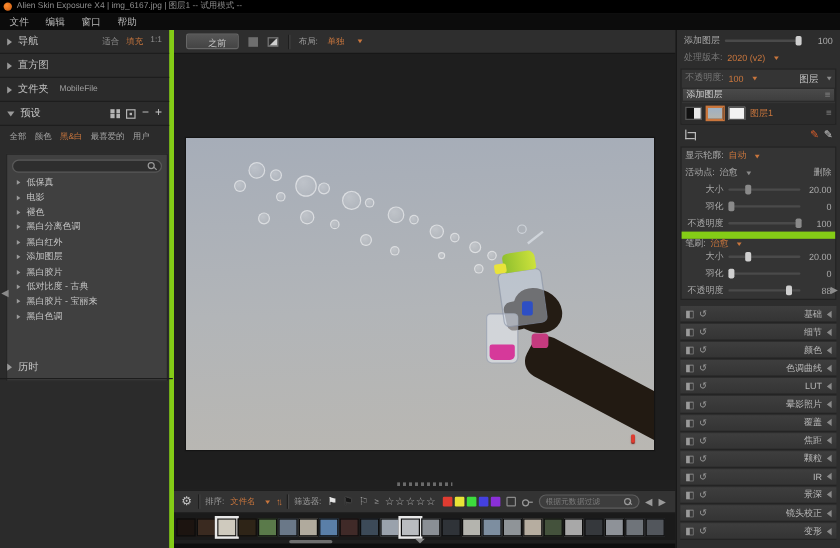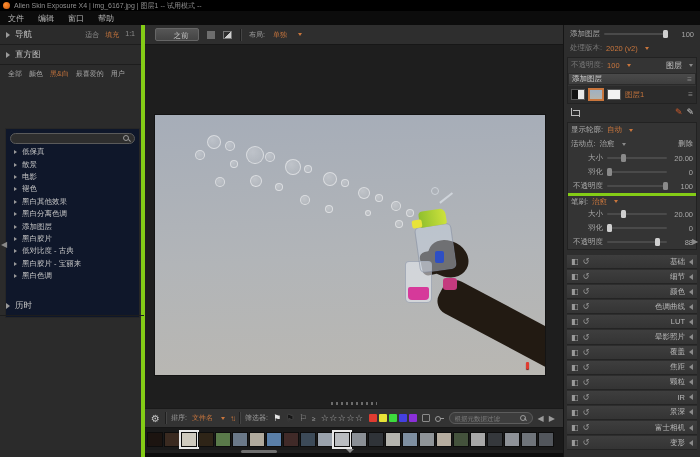--- a/index.html
+++ b/index.html
@@ -33,21 +33,21 @@
   #folderval{font-size:7px;color:#9f9f9f;margin-left:4px;}
   .icon-grid{width:8px;height:8px;display:inline-block;background:
     linear-gradient(#b5b5b5,#b5b5b5) 0 0/3.5px 3.5px no-repeat,
     linear-gradient(#b5b5b5,#b5b5b5) 4.5px 0/3.5px 3.5px no-repeat,
     linear-gradient(#b5b5b5,#b5b5b5) 0 4.5px/3.5px 3.5px no-repeat,
     linear-gradient(#b5b5b5,#b5b5b5) 4.5px 4.5px/3.5px 3.5px no-repeat;}
   .icon-expand{width:8px;height:8px;display:inline-block;border:1px solid #b5b5b5;position:relative;}
   .icon-expand::after{content:"";position:absolute;left:2px;top:2px;width:2px;height:2px;background:#b5b5b5;}
   #presettabs{display:flex;gap:7px;padding:4px 8px 3px;font-size:7px;color:#a5a5a5;}
   #presettabs .active{color:#c9763d;}
-  #presetbox{left:5px;top:103px;width:135px;height:190px;background:#0f172a;border:1px solid #262626;padding:4px 4px 0;}
+  #presetbox{left:5px;top:103px;width:135px;height:190px;background:#404040;border:1px solid #262626;padding:4px 4px 0;}
   #presetsearch{display:flex;align-items:center;height:11px;background:#2e2e2e;border:1px solid #5a5a5a;border-radius:6px;padding:0 4px;}
   #presetsearch input{flex:1;background:transparent;border:none;outline:none;color:#ccc;font-size:7px;height:9px;padding:0;}
   .pitem{display:flex;align-items:center;gap:5px;height:12.4px;padding-left:4px;color:#c6c6c6;font-size:7.5px;}
   .pitem .tri-r{border-left-width:3.5px;border-top-width:2.5px;border-bottom-width:2.5px;}
   
   #center{left:145px;top:25px;width:418px;height:432px;background:#1f1f1f;}
   #ctoolbar{left:0;top:0;width:418px;height:20px;background:#2e2e2e;border-bottom:1px solid #171717;display:flex;align-items:center;gap:8px;padding:0 10px;}
   #beforebtn{width:44px;height:13px;font-size:7.5px;line-height:12px;}
   .icon-sq{width:8px;height:8px;background:#6e6e6e;display:inline-block;}
   .icon-split{width:9px;height:8px;display:inline-block;background:linear-gradient(135deg,#2e2e2e 49%,#cfcfcf 51%);border:1px solid #777;}
@@ -143,21 +143,35 @@
           <span class="active">填充</span>
           <span>1:1</span>
         </span>
     </div>
 
     <div class="lp-head">
       <span class="tri-r"></span>
       <span>直方图</span>
     </div>
 
-
+    <div class="lp-head">
+      <span class="tri-r"></span>
+      <span>文件夹</span>
+      <span id="folderval">MobileFile</span>
+    </div>
+
+    <div class="lp-head">
+      <span class="tri-d"></span>
+      <span>预设</span>
+      <span class="grow"></span>
+      <span class="icon-grid"></span>
+      <span class="icon-expand"></span>
+      <span style="color:#c4c4c4;font-size:10px;">−</span>
+      <span style="color:#c4c4c4;font-size:10px;">+</span>
+    </div>
 
     <div id="presettabs">
 
     <span>全部</span>
         <span>颜色</span>
         <span class="active">黑&amp;白</span>
         <span>最喜爱的</span>
         <span>用户</span>
       </div>
 
@@ -166,46 +180,42 @@
         <input type="text" style="">
         <span class="mag"></span>
       </div>
       <div style="margin-top:2px;">
 
           <div class="pitem">
             <span class="tri-r"></span>
             <span>低保真</span>
           </div>
 
-          <div class="pitem">
-            <span class="tri-r"></span>
-            <span>散景</span>
-          </div>
 
 
           <div class="pitem">
             <span class="tri-r"></span>
             <span>电影</span>
           </div>
 
           <div class="pitem">
             <span class="tri-r"></span>
             <span>褪色</span>
           </div>
 
-          <div class="pitem">
-            <span class="tri-r"></span>
-            <span>黑白其他效果</span>
-          </div>
 
           <div class="pitem">
             <span class="tri-r"></span>
             <span>黑白分离色调</span>
           </div>
 
+          <div class="pitem">
+            <span class="tri-r"></span>
+            <span>黑白红外</span>
+          </div>
 
           <div class="pitem">
             <span class="tri-r"></span>
             <span>添加图层</span>
           </div>
 
           <div class="pitem">
             <span class="tri-r"></span>
             <span>黑白胶片</span>
           </div>
@@ -435,21 +445,21 @@
           </div>
 
           <div class="rrow dim">
             <span style="width:32px;text-align:right;">不透明度</span>
             <span class="slider rslider">
               <span class="knob" style="background: rgb(138, 138, 138); left: 96%;"></span>
             </span>
             <span class="val">100</span>
           </div>
         </div>
-      <div class="rrow" style="border-top:3px solid #84cc16;">
+      <div class="rrow" style="border-top:6px solid #84cc16;">
         <span>笔刷:</span>
         <span class="orange">治愈</span>
         <span class="caret or"></span>
       </div>
       <div>
 
           <div class="rrow">
             <span style="width:32px;text-align:right;">大小</span>
             <span class="slider rslider">
               <span class="knob" style="left: 26%;"></span>
@@ -574,21 +584,21 @@
           </span>
           <span class="lbl">景深</span>
           <span class="tri-l"></span>
         </div>
 
         <div class="panelrow">
           <span class="icons">
             <span>◧</span>
             <span>↺</span>
           </span>
-          <span class="lbl">富士相机</span>
+          <span class="lbl">镜头校正</span>
           <span class="tri-l"></span>
         </div>
 
         <div class="panelrow">
           <span class="icons">
             <span>◧</span>
             <span>↺</span>
           </span>
           <span class="lbl">变形</span>
           <span class="tri-l"></span>

